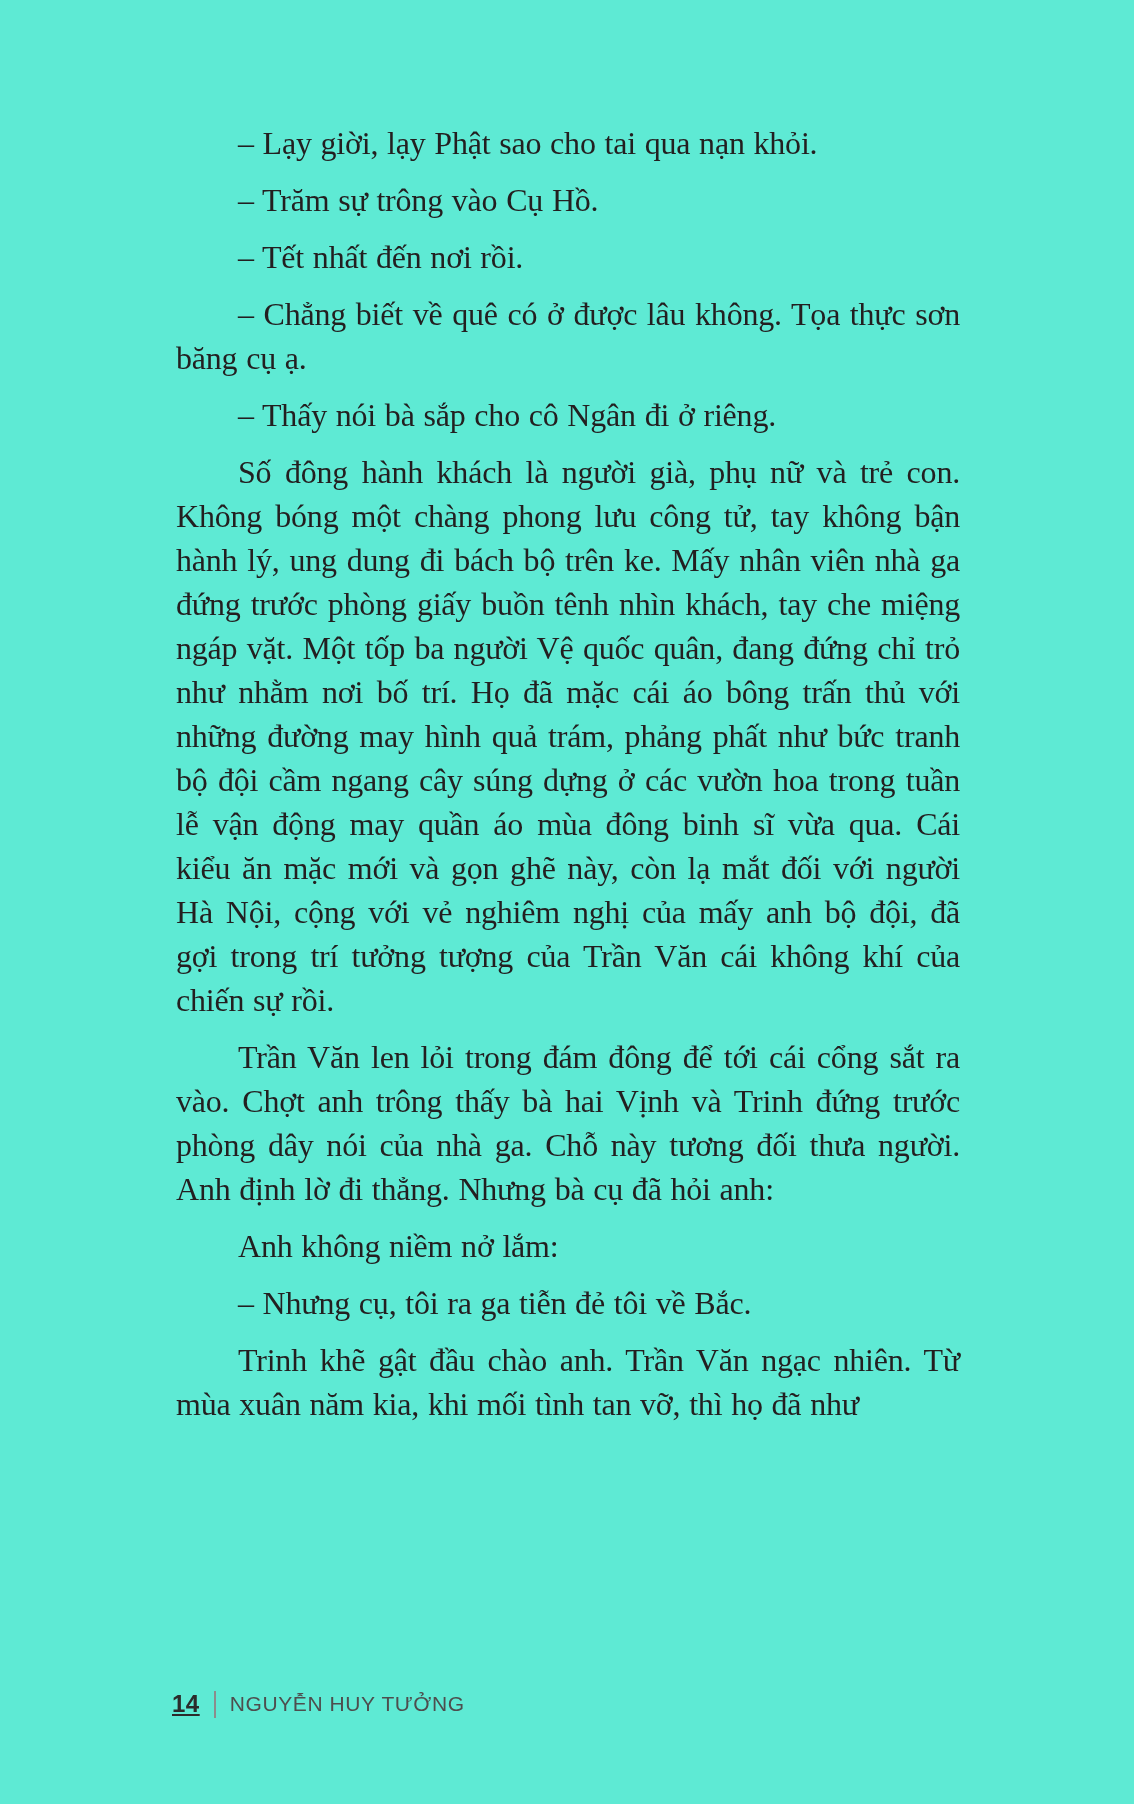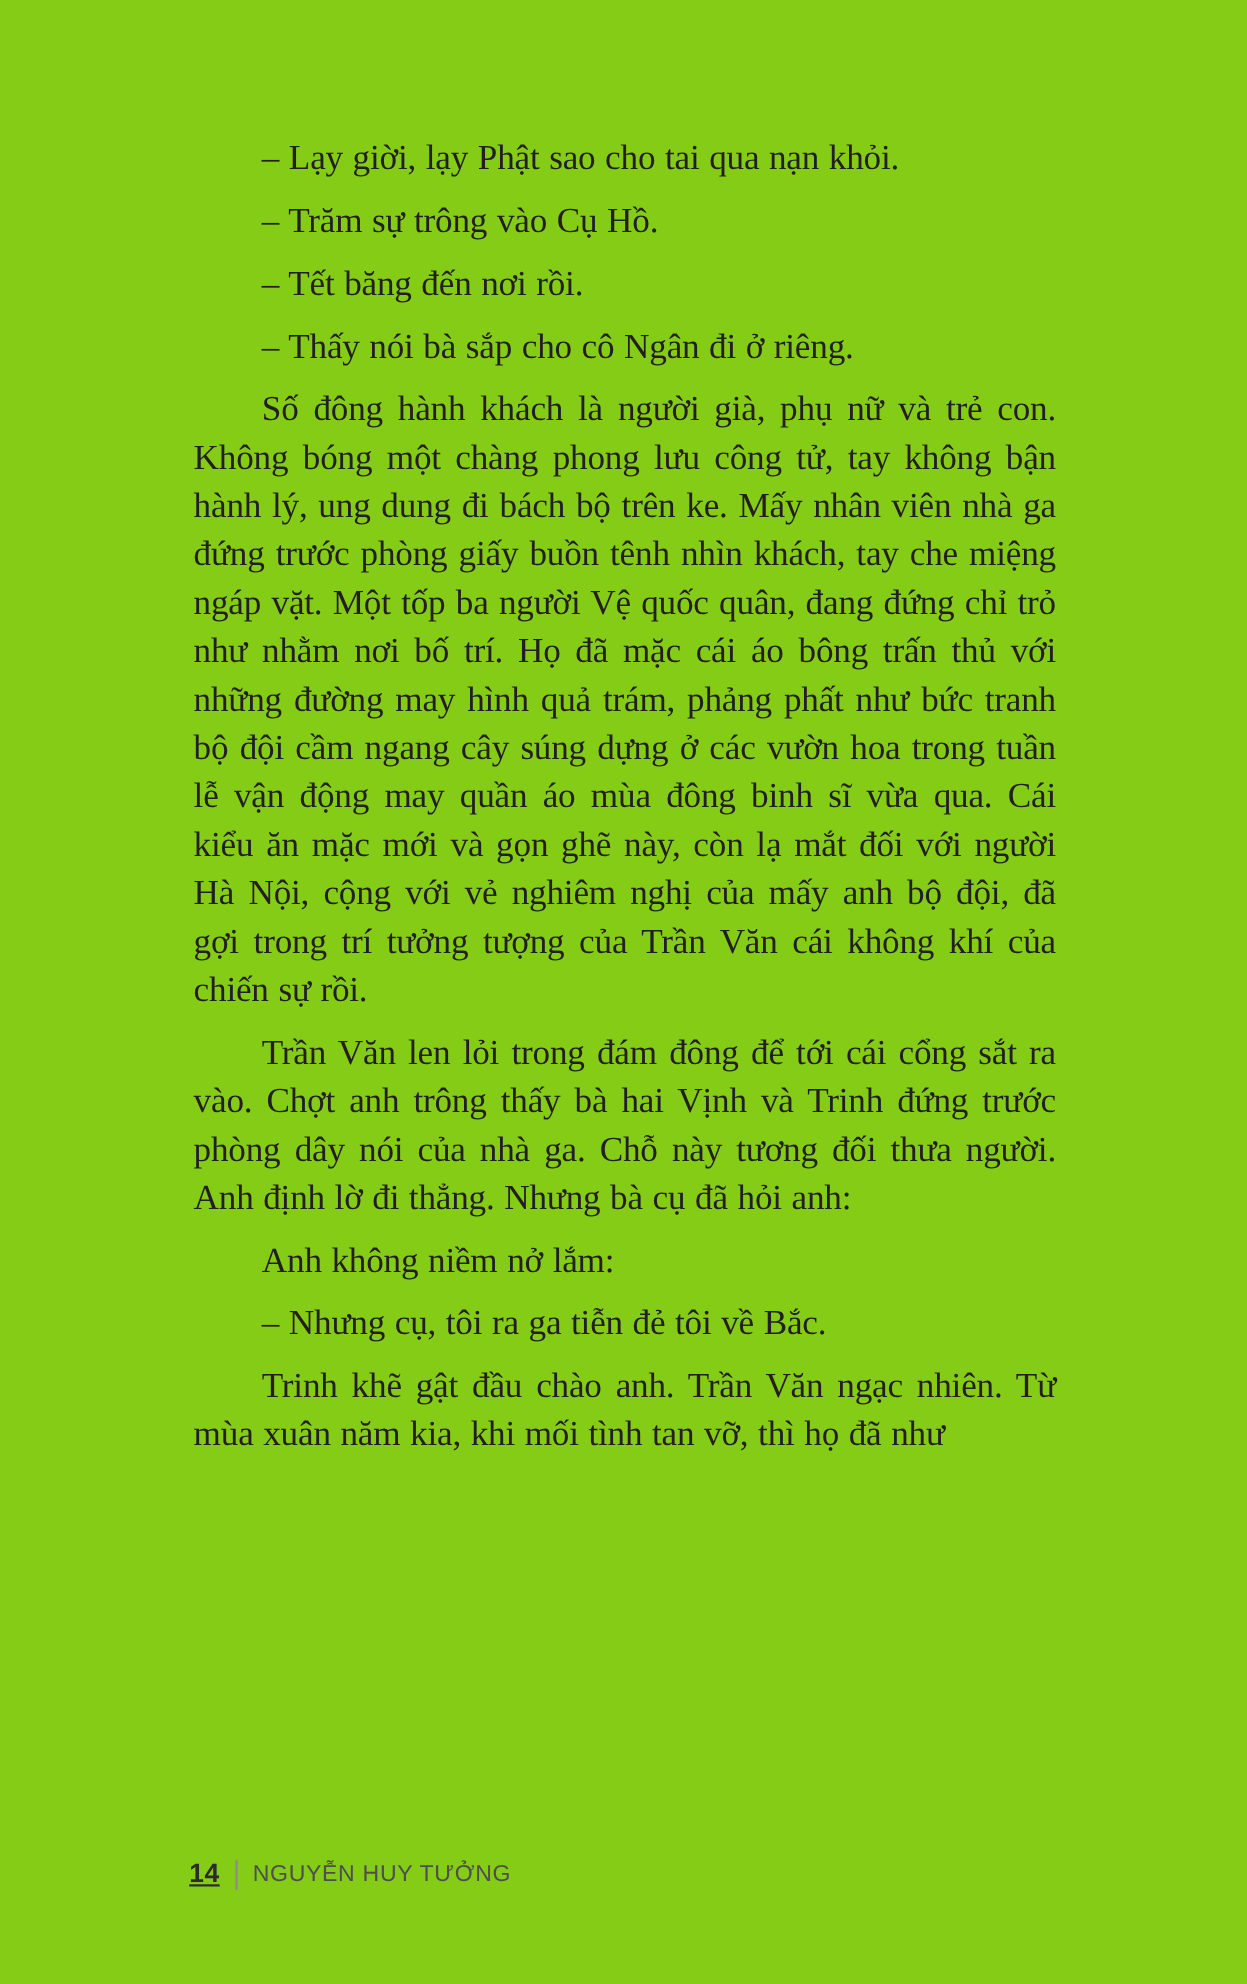--- a/index.html
+++ b/index.html
@@ -4,21 +4,21 @@
 <style>
   html, body {
     margin: 0;
     padding: 0;
     background: #ffffff;
   }
   .page {
     position: relative;
     width: 1134px;
     height: 1804px;
-    background: #84cc16;
+    background: #5eead4;
     overflow: hidden;
     font-family: "Liberation Serif", "DejaVu Serif", serif;
     color: #231f20;
   }
   .text-block {
     position: absolute;
     left: 176px;
     top: 121px;
     width: 784px;
   }
@@ -63,21 +63,22 @@
   }
 </style>
 </head>
 <body>
 
 <div class="page">
 
   <main class="text-block">
     <p class="para">– Lạy giời, lạy Phật sao cho tai qua nạn khỏi.</p>
     <p class="para">– Trăm sự trông vào Cụ Hồ.</p>
-    <p class="para">– Tết băng đến nơi rồi.</p>
+    <p class="para">– Tết nhất đến nơi rồi.</p>
+    <p class="para">– Chẳng biết về quê có ở được lâu không. Tọa thực sơn băng cụ ạ.</p>
     <p class="para">– Thấy nói bà sắp cho cô Ngân đi ở riêng.</p>
     <p class="para">Số đông hành khách là người già, phụ nữ và trẻ con. Không bóng một chàng phong lưu công tử, tay không bận hành lý, ung dung đi bách bộ trên ke. Mấy nhân viên nhà ga đứng trước phòng giấy buồn tênh nhìn khách, tay che miệng ngáp vặt. Một tốp ba người Vệ quốc quân, đang đứng chỉ trỏ như nhằm nơi bố trí. Họ đã mặc cái áo bông trấn thủ với những đường may hình quả trám, phảng phất như bức tranh bộ đội cầm ngang cây súng dựng ở các vườn hoa trong tuần lễ vận động may quần áo mùa đông binh sĩ vừa qua. Cái kiểu ăn mặc mới và gọn ghẽ này, còn lạ mắt đối với người Hà Nội, cộng với vẻ nghiêm nghị của mấy anh bộ đội, đã gợi trong trí tưởng tượng của Trần Văn cái không khí của chiến sự rồi.</p>
     <p class="para">Trần Văn len lỏi trong đám đông để tới cái cổng sắt ra vào. Chợt anh trông thấy bà hai Vịnh và Trinh đứng trước phòng dây nói của nhà ga. Chỗ này tương đối thưa người. Anh định lờ đi thẳng. Nhưng bà cụ đã hỏi anh:</p>
     <p class="para">Anh không niềm nở lắm:</p>
     <p class="para">– Nhưng cụ, tôi ra ga tiễn đẻ tôi về Bắc.</p>
     <p class="para">Trinh khẽ gật đầu chào anh. Trần Văn ngạc nhiên. Từ mùa xuân năm kia, khi mối tình tan vỡ, thì họ đã như</p>
   </main>
 
   <footer class="running-footer">
     <span class="page-num">14</span>

